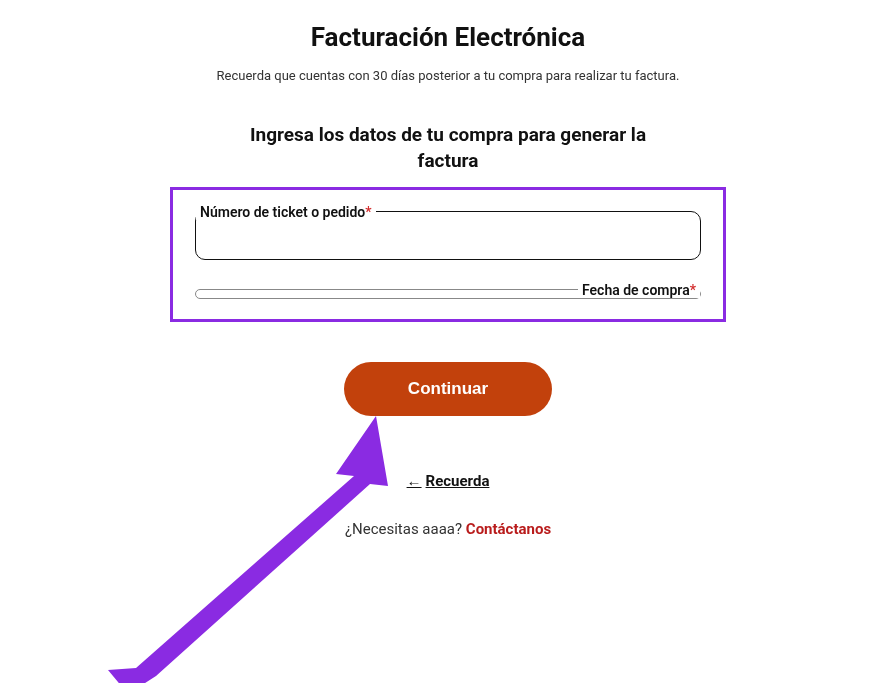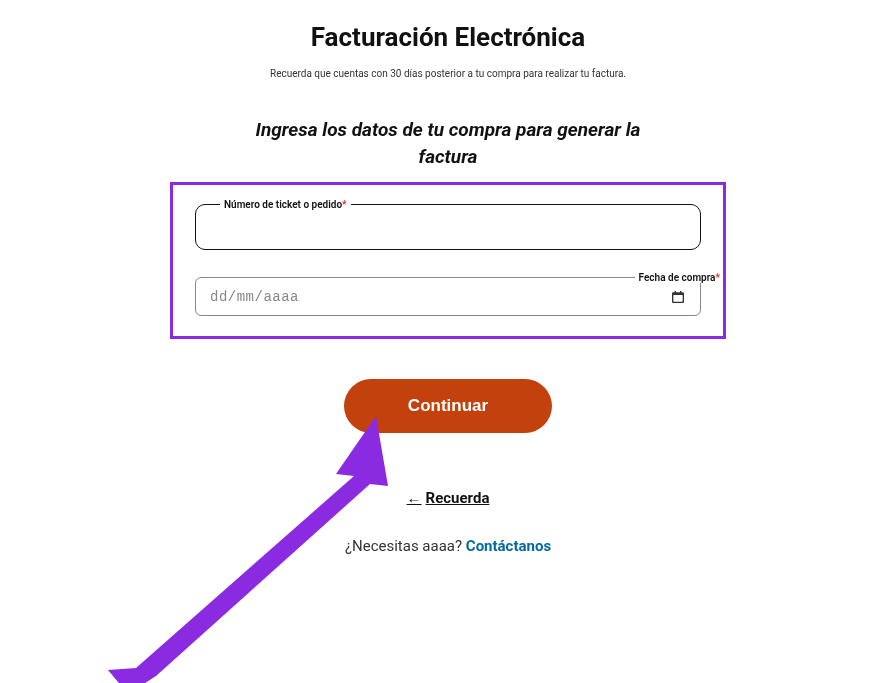--- a/index.html
+++ b/index.html
@@ -23,56 +23,55 @@
       align-items: center;
     }
     .page-title {
       font-size: 26px;
       font-weight: 700;
       color: #111;
       text-align: center;
       margin-bottom: 14px;
     }
     .subtitle {
-      font-size: 10px;
+      font-size: 13px;
       color: #333;
       text-align: center;
       max-width: 480px;
       line-height: 1.5;
       margin-bottom: 36px;
     }
     .form-heading {
       font-size: 19px;
       font-weight: 700;
       color: #111;
       text-align: center;
       max-width: 420px;
       line-height: 1.4;
       margin-bottom: 12px;
-      font-style: italic;
     }
     .highlight-box {
       border: 3px solid #8a2be2;
       width: 556px;
       padding: 14px 22px 20px 22px;
       margin-bottom: 40px;
     }
     fieldset {
       border: 1.5px solid #111;
       border-radius: 10px;
       padding: 0;
       margin: 0;
       position: relative;
     }
     fieldset legend {
-      font-size: 10px;
+      font-size: 14px;
       font-weight: 600;
       color: #111;
       padding: 0 4px;
-      margin-left: 24px;
+      margin-left: 0;
     }
     fieldset legend .req {
       color: #d32f2f;
     }
     .field-ticket {
       margin-bottom: 22px;
     }
     .field-ticket input {
       width: 100%;
       border: none;
@@ -130,21 +129,21 @@
       align-items: center;
       gap: 4px;
     }
     .help-row {
       font-size: 15px;
       color: #333;
       text-align: center;
     }
     .help-row .contact {
       font-weight: 700;
-      color: #0369a1;
+      color: #b91c1c;
       cursor: pointer;
     }
     .annotation-arrow {
       position: absolute;
       left: 96px;
       top: 404px;
       width: 320px;
       height: 300px;
       pointer-events: none;
     }
@@ -166,29 +165,20 @@
       <legend>
         <span>Número de ticket o pedido</span><span class="req">*</span>
       </legend>
       <input type="text" value="" style="">
     </fieldset>
 
     <fieldset class="field-date">
       <legend>
         <span>Fecha de compra</span><span class="req">*</span>
       </legend>
-      <div class="date-row">
-        <span class="date-placeholder">dd/mm/aaaa</span>
-        <svg class="calendar-icon" viewBox="0 0 24 24" fill="none" stroke="#333" stroke-width="2">
-          <rect x="3" y="5" width="18" height="16" rx="2" fill="#333" stroke="none"></rect>
-          <rect x="5" y="9" width="14" height="10" rx="1" fill="#fff" stroke="none"></rect>
-          <line x1="8" y1="3" x2="8" y2="7" stroke="#333" stroke-width="2"></line>
-          <line x1="16" y1="3" x2="16" y2="7" stroke="#333" stroke-width="2"></line>
-        </svg>
-      </div>
     </fieldset>
 
   </div>
 
   <button class="continue-btn">Continuar</button>
 
   <a class="back-link">
     <span>←</span>
     <span>Recuerda</span>
   </a>

